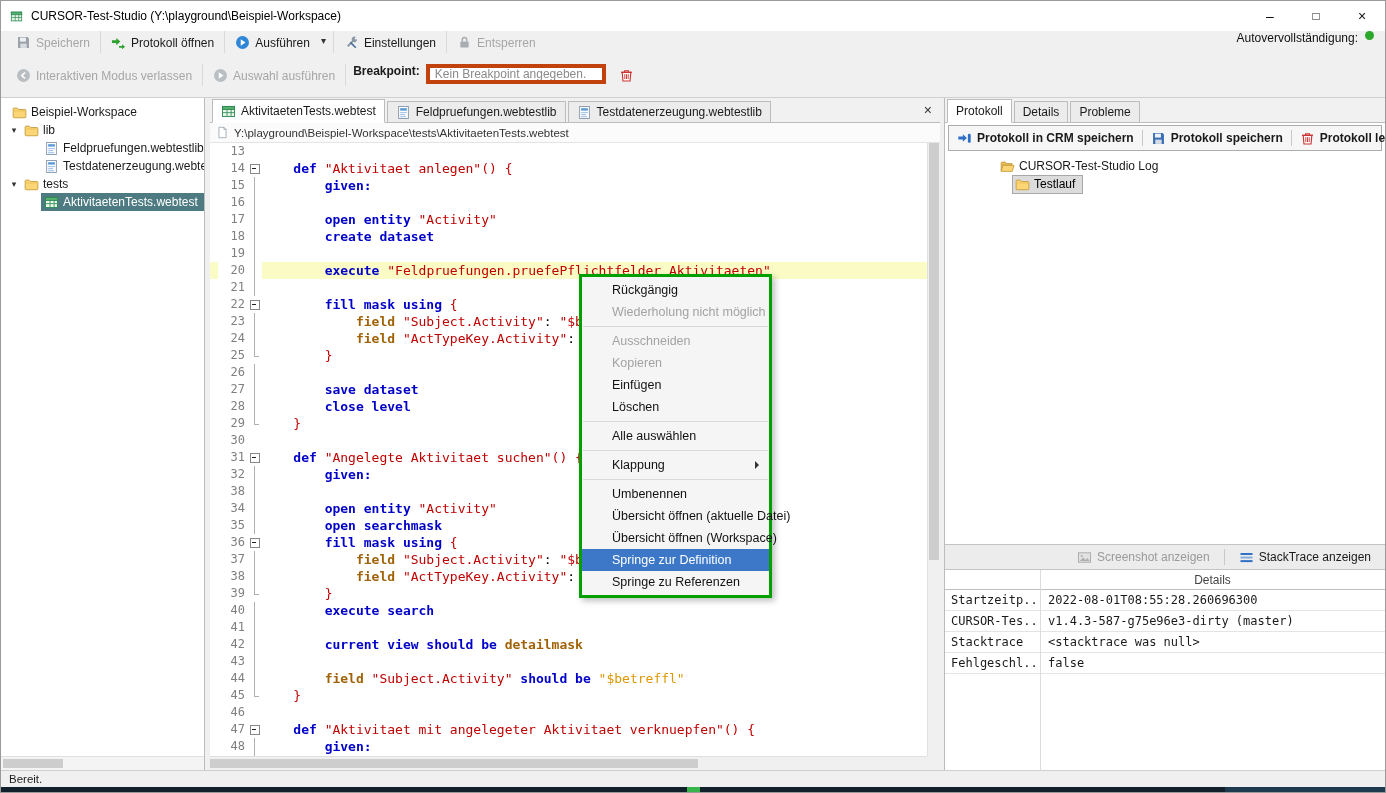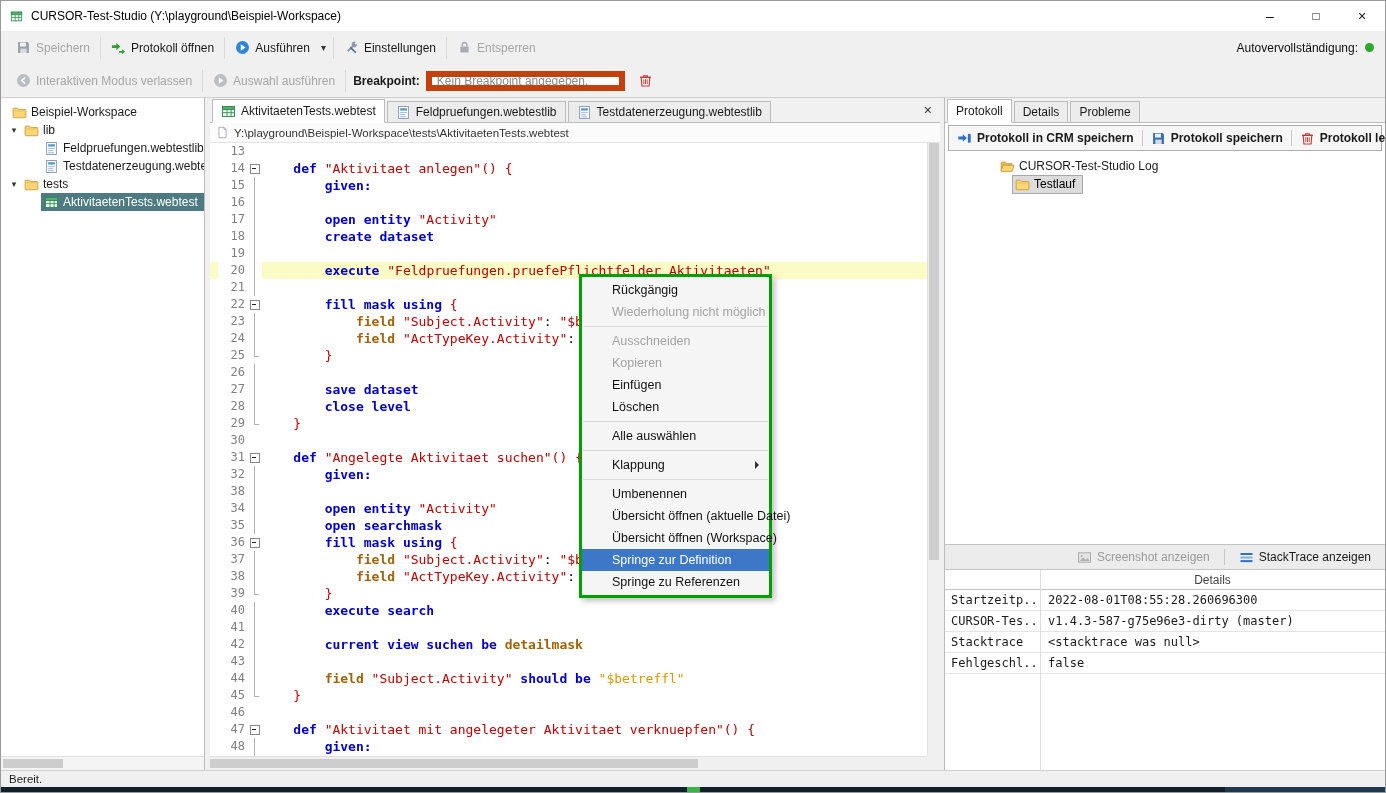--- a/index.html
+++ b/index.html
@@ -9,32 +9,32 @@
 
   
   .titlebar { position:absolute; top:0; left:0; right:0; height:30px; background:#fff; display:flex; align-items:center; }
   .app-icon { margin:0 8px 0 9px; }
   .title { font-size:12px; color:#000; }
   .win-controls { margin-left:auto; display:flex; height:100%; }
   .win-btn { width:46px; height:100%; display:flex; align-items:center; justify-content:center; font-size:14px; color:#111; }
   .win-btn.max { font-size:12px; }
 
   
-  .toolbar { display:flex; align-items:center; background:#f0f0f0; padding:16px 8px; position:absolute; left:0; right:0; }
+  .toolbar { display:flex; align-items:flex-start; background:#f0f0f0; padding:0 8px; position:absolute; left:0; right:0; }
   .toolbar1 { top:30px; height:33px; }
   .toolbar2 { top:63px; height:34px; border-bottom:1px solid #cfcfcf; }
   .tbtn { display:flex; align-items:center; gap:5px; padding:4px 7px; font-size:12px; color:#1a1a1a; white-space:nowrap; }
   .tbtn.disabled { color:#a6a6a6; }
   .tbtn.dropdown { padding:4px 4px; font-size:10px; color:#333; }
   .tsep { width:1px; height:22px; background:#d9d9d9; margin:0 3px; flex:none; }
   .spacer { flex:1; }
   .ac-label { font-size:12px; color:#111; }
   .green-dot { width:9px; height:9px; border-radius:50%; background:var(--autocomplete-indicator,#2ca82c); margin:0 3px 0 7px; flex:none; }
   .bp-label { font-weight:bold; margin:0 6px 0 4px; }
-  .bp-input { width:199px; height:20px; border:6px solid #c2410c; background:#fff; padding:0 5px; font-size:12px; font-family:"Liberation Sans",sans-serif; color:#404040; }
+  .bp-input { width:180px; height:20px; border:4px solid #c2410c; background:#fff; padding:0 5px; font-size:12px; font-family:"Liberation Sans",sans-serif; color:#404040; }
   .bp-input::placeholder { color:#8a8a8a; opacity:1; }
   .icon { display:inline-flex; width:15px; height:15px; flex:none; }
   .icon svg { width:100%; height:100%; }
   .icon.small { width:13px; height:13px; }
 
   
   .content { position:absolute; top:97px; left:0; right:0; bottom:22px; display:flex; }
   .splitter { background:#f0f0f0; flex:none; }
   .splitter.l { width:5px; }
   .splitter.r { width:4px; }
@@ -508,21 +508,21 @@
               <span class="code-text"><span class="tk-t">        </span><span class="tk-k">execute search</span></span>
             </div>
             <div class="code-line">
               <span class="ln">41</span>
               <span class="fold m"></span>
               <span class="code-text"></span>
             </div>
             <div class="code-line">
               <span class="ln">42</span>
               <span class="fold m"></span>
-              <span class="code-text"><span class="tk-t">        </span><span class="tk-k">current view suchen be</span><span class="tk-t"> </span><span class="tk-f">detailmask</span></span>
+              <span class="code-text"><span class="tk-t">        </span><span class="tk-k">current view should be</span><span class="tk-t"> </span><span class="tk-f">detailmask</span></span>
             </div>
             <div class="code-line">
               <span class="ln">43</span>
               <span class="fold m"></span>
               <span class="code-text"></span>
             </div>
             <div class="code-line">
               <span class="ln">44</span>
               <span class="fold m"></span>
               <span class="code-text"><span class="tk-t">        </span><span class="tk-f">field</span><span class="tk-t"> </span><span class="tk-s">"Subject.Activity"</span><span class="tk-t"> </span><span class="tk-k">should be</span><span class="tk-t"> </span><span class="tk-v">"$betreffl"</span></span>

